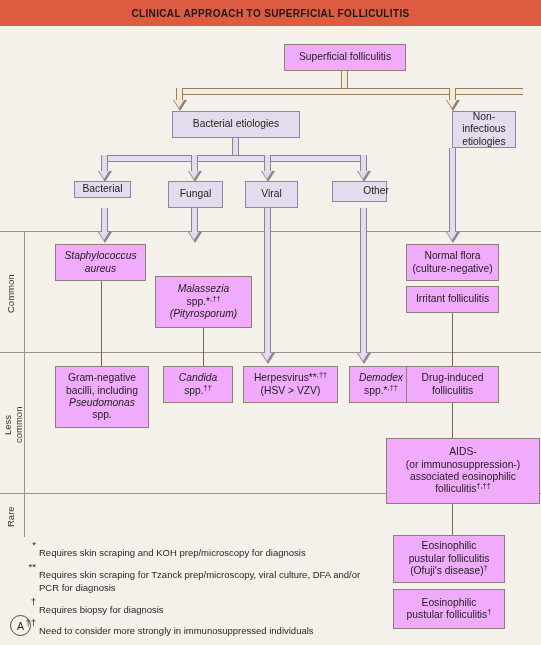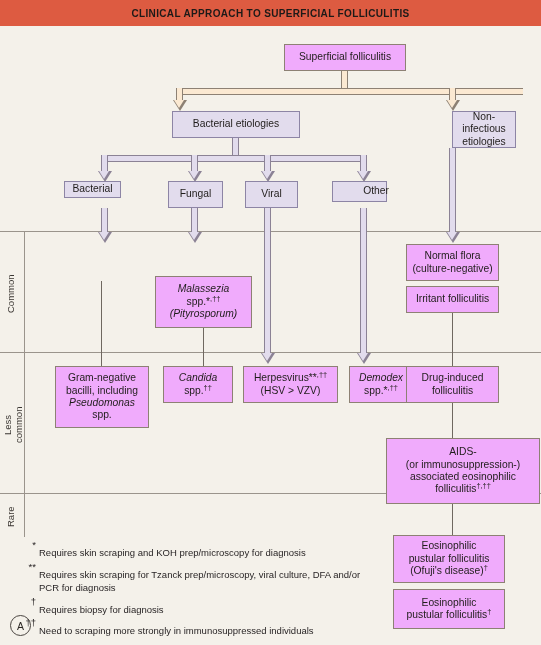--- a/index.html
+++ b/index.html
@@ -176,38 +176,41 @@
     <div class="h-double" style="left:101px;top:129px;width:266px;"></div>
     <div class="v-double" style="left:101px;top:129px;height:16px;"></div>
     <div class="v-double" style="left:191px;top:129px;height:16px;"></div>
     <div class="v-double" style="left:264px;top:129px;height:16px;"></div>
     <div class="v-double" style="left:360px;top:129px;height:16px;"></div>
     <div class="arrowhead arrow-lilac" style="left:97.5px;top:145px;"></div>
     <div class="arrowhead arrow-lilac" style="left:187.5px;top:145px;"></div>
     <div class="arrowhead arrow-lilac" style="left:260.5px;top:145px;"></div>
     <div class="arrowhead arrow-lilac" style="left:356.5px;top:145px;"></div>
 
-    <div class="node lilac" style="left:64px;top:155px;width:57px;height:17px;">Bacterial</div>
+    <div class="node lilac" style="left:74px;top:155px;width:57px;height:17px;">Bacterial</div>
     <div class="node lilac" style="left:168px;top:155px;width:55px;height:27px;">Fungal</div>
     <div class="node lilac" style="left:245px;top:155px;width:53px;height:27px;">Viral</div>
     <div class="node lilac" style="left:332px;top:155px;width:55px;height:21px;padding-left:36px;">Other</div>
 
     <div class="v-double" style="left:101px;top:182px;height:24px;"></div>
     <div class="arrowhead arrow-lilac" style="left:97.5px;top:206px;"></div>
     <div class="v-double" style="left:191px;top:182px;height:24px;"></div>
     <div class="arrowhead arrow-lilac" style="left:187.5px;top:206px;"></div>
 
     <div class="v-double" style="left:264px;top:182px;height:145px;"></div>
     <div class="arrowhead arrow-lilac" style="left:260.5px;top:327px;"></div>
     <div class="v-double" style="left:360px;top:182px;height:145px;"></div>
     <div class="arrowhead arrow-lilac" style="left:356.5px;top:327px;"></div>
 
     <div class="v-double" style="left:449px;top:122px;height:84px;"></div>
     <div class="arrowhead arrow-lilac" style="left:445.5px;top:206px;"></div>
 
+    <div class="node cream" style="left:55px;top:218px;width:91px;height:37px;">
+        <span><i>Staphylococcus<br>aureus</i></span>
+      </div>
 
 
     <div class="node cream" style="left:155px;top:250px;width:97px;height:52px;">
         <span><i>Malassezia</i><br>spp.*<sup>,††</sup><br><i>(Pityrosporum)</i></span>
       </div>
 
     <div class="node cream" style="left:406px;top:218px;width:93px;height:37px;">
         <span>Normal flora<br>(culture-negative)</span>
       </div>
 
@@ -260,20 +263,20 @@
       <div class="fn-row">
         <span class="fn-mark">**</span>
         <span class="fn-text">Requires skin scraping for Tzanck prep/microscopy, viral culture, DFA and/or PCR for diagnosis</span>
       </div>
       <div class="fn-row">
         <span class="fn-mark">†</span>
         <span class="fn-text">Requires biopsy for diagnosis</span>
       </div>
       <div class="fn-row">
         <span class="fn-mark">††</span>
-        <span class="fn-text">Need to scraping more strongly in immunosuppressed individuals</span>
+        <span class="fn-text">Need to consider more strongly in immunosuppressed individuals</span>
       </div>
     </div>
 
     <div class="panel-marker" style="left:10px;top:589px;">A</div>
 
   </div>
 </div>
 
 </body></html>

